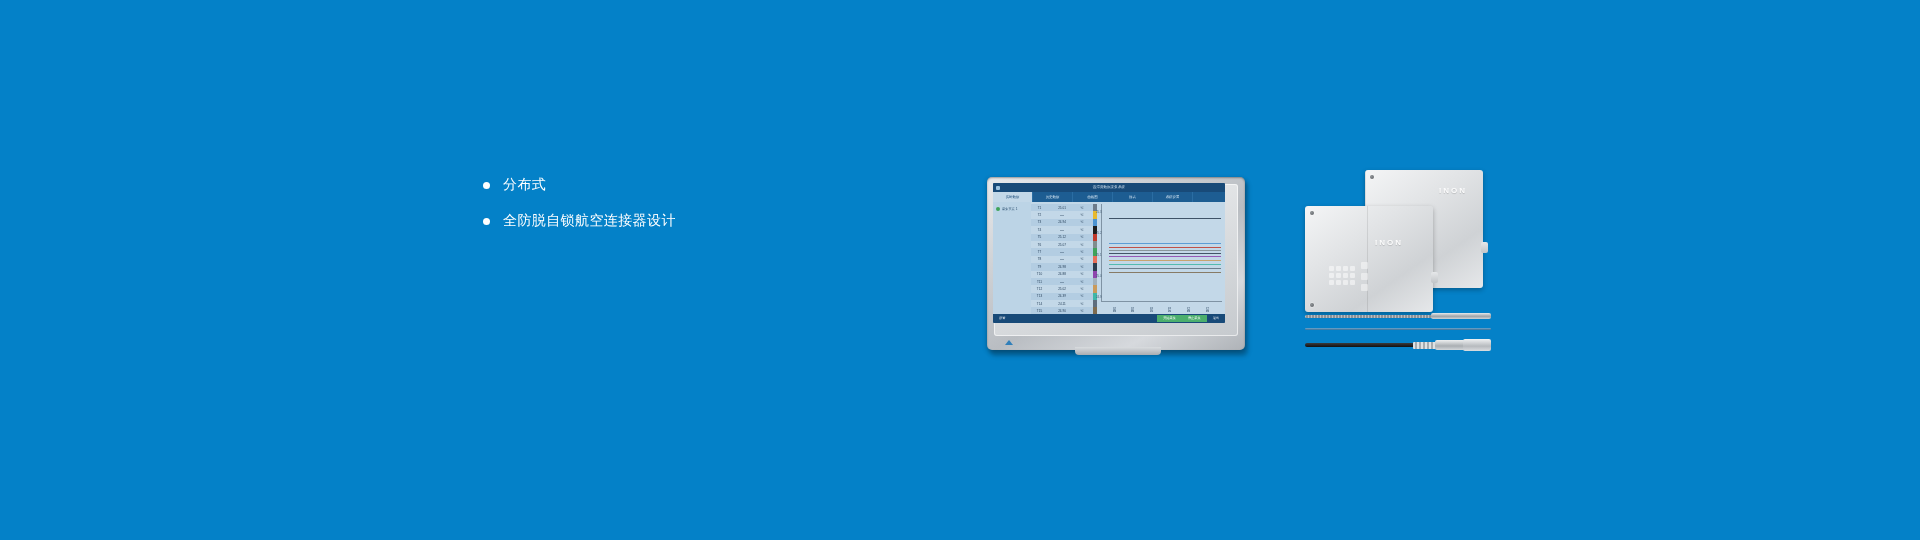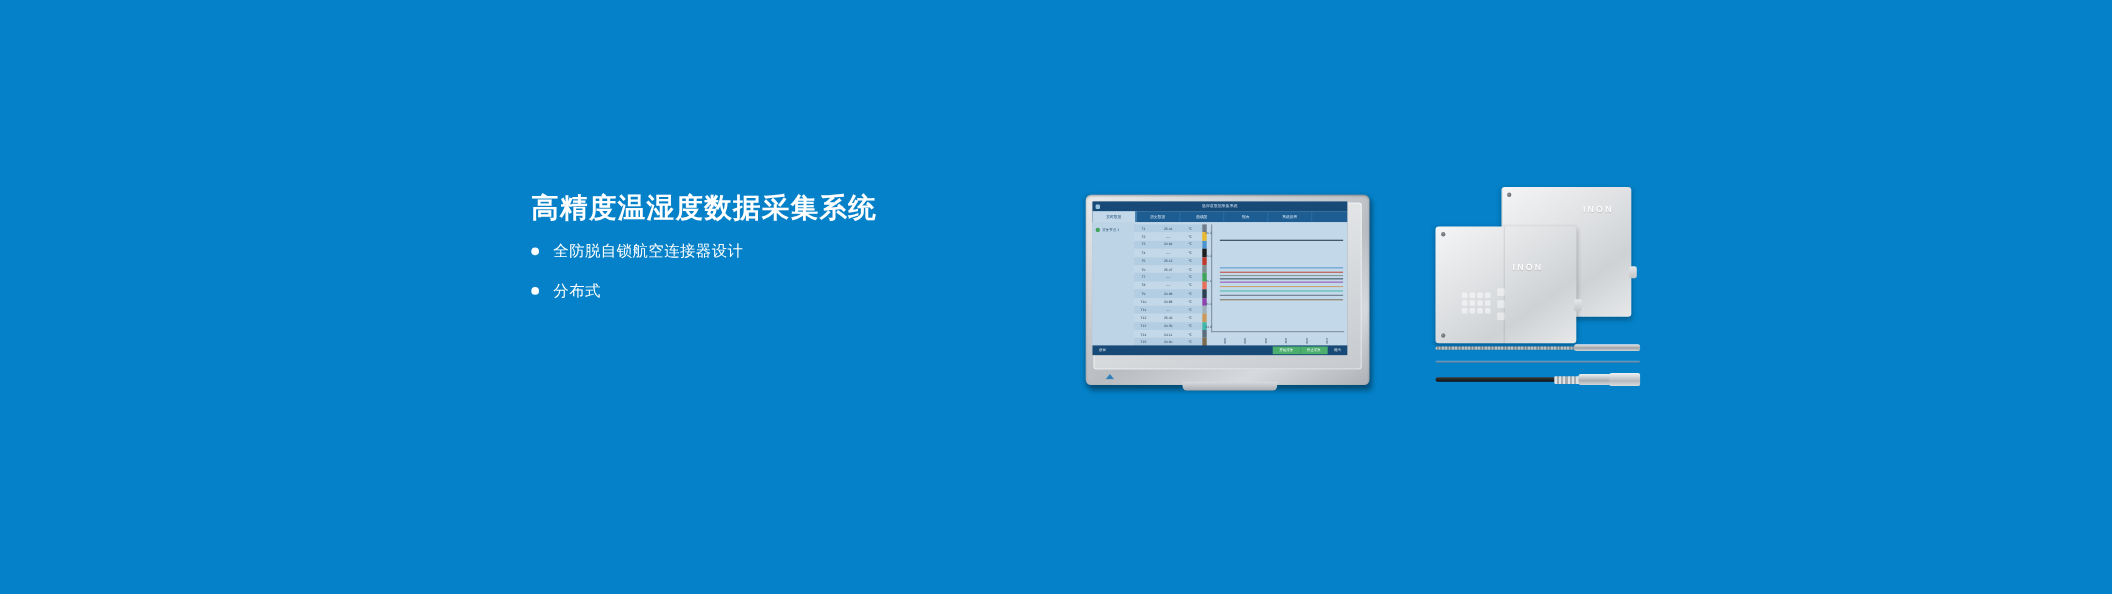--- a/index.html
+++ b/index.html
@@ -188,29 +188,28 @@
     position:absolute;left:158px;top:0;width:28px;height:12px;border-radius:2px;
     background:linear-gradient(180deg,#f0f2f3,#b6babe 60%,#dadde0);
   }
 </style>
 </head>
 <body>
 
 <div class="banner">
 
   <div class="copy">
-    <h1 class="headline">高精度温湿度数据采集系统</h1>
     <ul class="bullets">
       <li>
         <span class="dot"></span>
-        <span>全防脱自锁航空连接器设计</span>
+        <span>分布式</span>
       </li>
       <li>
         <span class="dot"></span>
-        <span>分布式</span>
+        <span>全防脱自锁航空连接器设计</span>
       </li>
     </ul>
   </div>
 
   <div class="monitor">
     <div class="mon-shadow"></div>
     <div class="mon-bezel"></div>
     <div class="mon-inner"></div>
     <div class="mon-foot"></div>
     <div class="mon-logo"></div>

